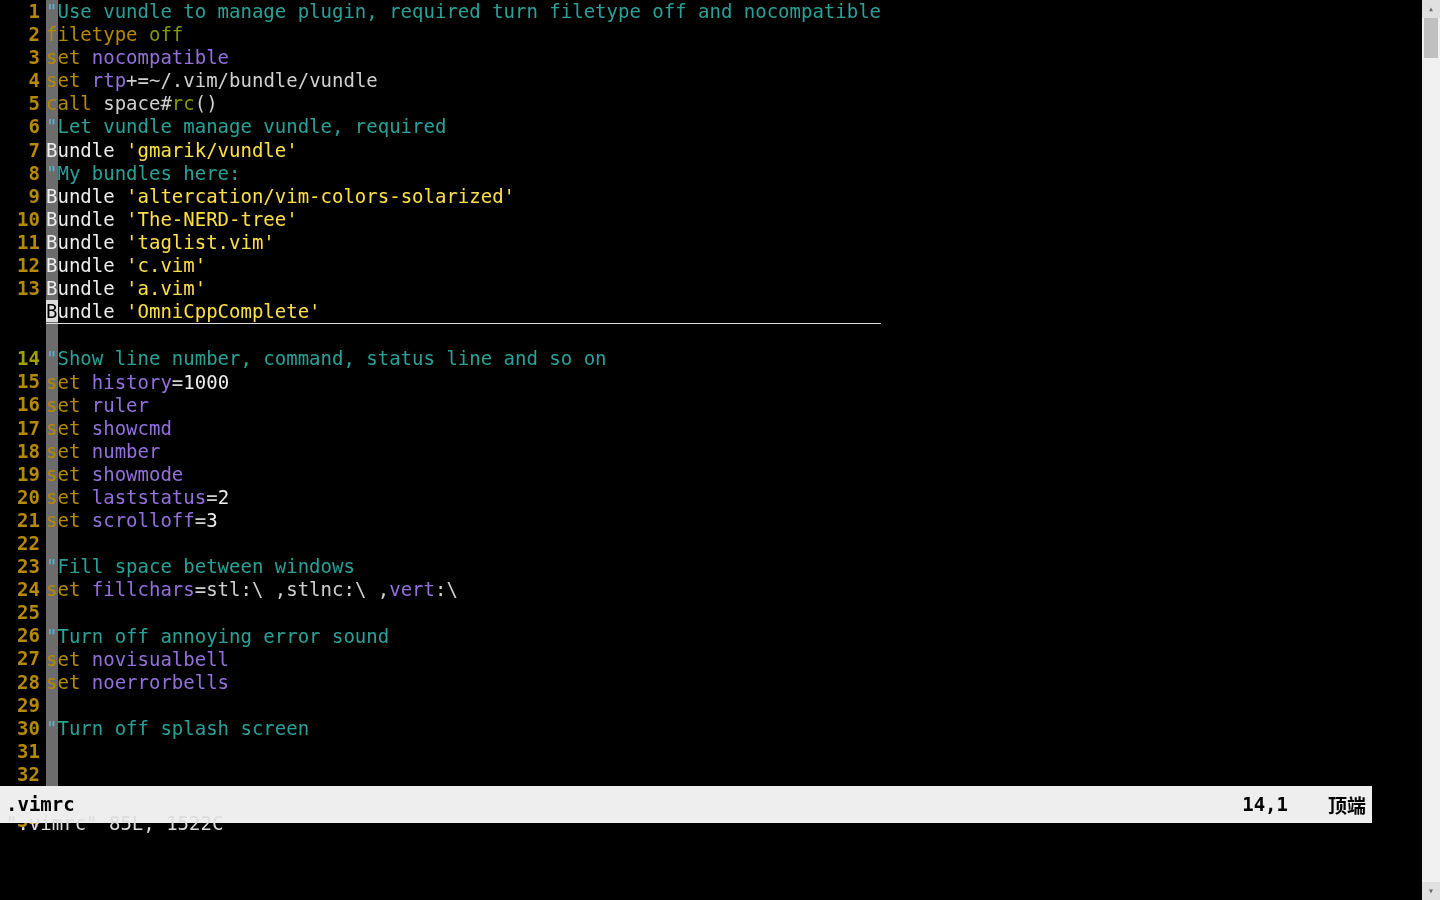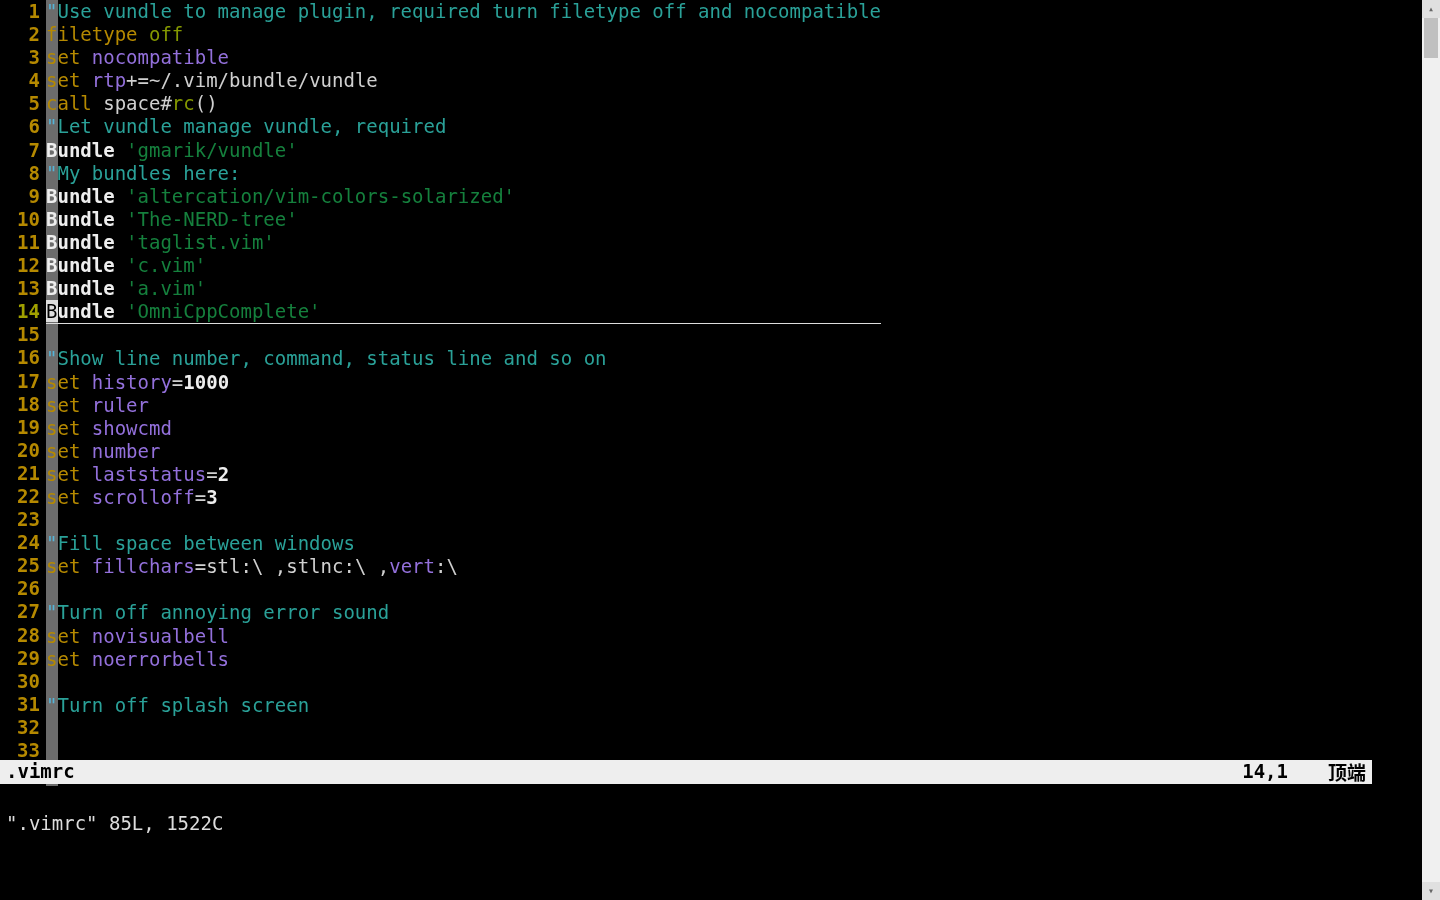--- a/index.html
+++ b/index.html
@@ -26,21 +26,21 @@
   }
   .gutter .ln {
     height: 23.1px;
     color: #b58900;
     text-align: right;
     padding-right: 6px;
     box-sizing: border-box;
     position: relative;
     font-weight: bold;
   }
-  .gutter .ln.current { color: #a0a000; }
+  .gutter .ln.current { color: #a0a000; margin-top: 47px; }
   .fold-col {
     position: absolute;
     left: 46px; top: 0;
     width: 12px;
     height: 786px;
     background: #6c6c6c;
   }
   .code {
     position: absolute;
     left: 46px; top: 0;
@@ -59,28 +59,28 @@
     color: #000 !important;
     display: inline-block;
   }
   
   .c-comment { color: #2aa198; }       
   .c-quote  { color: #56b4d7; }         
   .c-key    { color: #b58900; }
   .c-opt    { color: #9370db; }         
   .c-green  { color: #859900; }         
   .c-text   { color: #d0d0d0; }
-  .c-string { color: #15803d; margin-top: 36px; }
-  .c-white  { color: #eeeeee; font-weight: bold; }
+  .c-string { color: #fde047; margin-top: 36px; }
+  .c-white  { color: #eeeeee; font-weight: normal; }
 
   .statusline {
     position: absolute;
-    left: 0; top: 760px;
+    left: 0; top: 786px;
     width: 1372px;
-    height: 24px;
+    height: 37px;
     background: #eeeeee;
     color: #000;
     font-weight: bold;
     display: flex;
     align-items: center;
     padding: 0 6px;
     box-sizing: border-box;
   }
   .statusline .spacer { flex: 1; }
   .statusline .cjk { font-family: "Noto Sans CJK SC","PingFang SC","Microsoft YaHei",sans-serif; font-weight: bold; padding-left: 40px;}
@@ -166,20 +166,21 @@
       <div class="line"><span class="c-white">Bundle</span><span class="c-text"> </span><span class="c-string">'taglist.vim'</span></div>
       <div class="line"><span class="c-white">Bundle</span><span class="c-text"> </span><span class="c-string">'c.vim'</span></div>
       <div class="line"><span class="c-white">Bundle</span><span class="c-text"> </span><span class="c-string">'a.vim'</span></div>
       <div class="line underline"><span class="c-white">Bundle</span><span class="c-text"> </span><span class="c-string">'OmniCppComplete'</span><span class="cursor">B</span></div>
       <div class="line"></div>
       <div class="line"><span class="c-quote">"</span><span class="c-comment">Show line number, command, status line and so on</span></div>
       <div class="line"><span class="c-key">set</span><span class="c-text"> </span><span class="c-opt">history</span><span class="c-text">=</span><span class="c-white">1000</span></div>
       <div class="line"><span class="c-key">set</span><span class="c-text"> </span><span class="c-opt">ruler</span></div>
       <div class="line"><span class="c-key">set</span><span class="c-text"> </span><span class="c-opt">showcmd</span></div>
       <div class="line"><span class="c-key">set</span><span class="c-text"> </span><span class="c-opt">number</span></div>
+      <div class="line"><span class="c-key">set</span><span class="c-text"> </span><span class="c-opt">showmode</span></div>
       <div class="line"><span class="c-key">set</span><span class="c-text"> </span><span class="c-opt">laststatus</span><span class="c-text">=</span><span class="c-white">2</span></div>
       <div class="line"><span class="c-key">set</span><span class="c-text"> </span><span class="c-opt">scrolloff</span><span class="c-text">=</span><span class="c-white">3</span></div>
       <div class="line"></div>
       <div class="line"><span class="c-quote">"</span><span class="c-comment">Fill space between windows</span></div>
       <div class="line"><span class="c-key">set</span><span class="c-text"> </span><span class="c-opt">fillchars</span><span class="c-text">=stl:\ ,stlnc:\ ,</span><span class="c-opt">vert</span><span class="c-text">:\ </span></div>
       <div class="line"></div>
       <div class="line"><span class="c-quote">"</span><span class="c-comment">Turn off annoying error sound</span></div>
       <div class="line"><span class="c-key">set</span><span class="c-text"> </span><span class="c-opt">novisualbell</span></div>
       <div class="line"><span class="c-key">set</span><span class="c-text"> </span><span class="c-opt">noerrorbells</span></div>
       <div class="line"></div>

